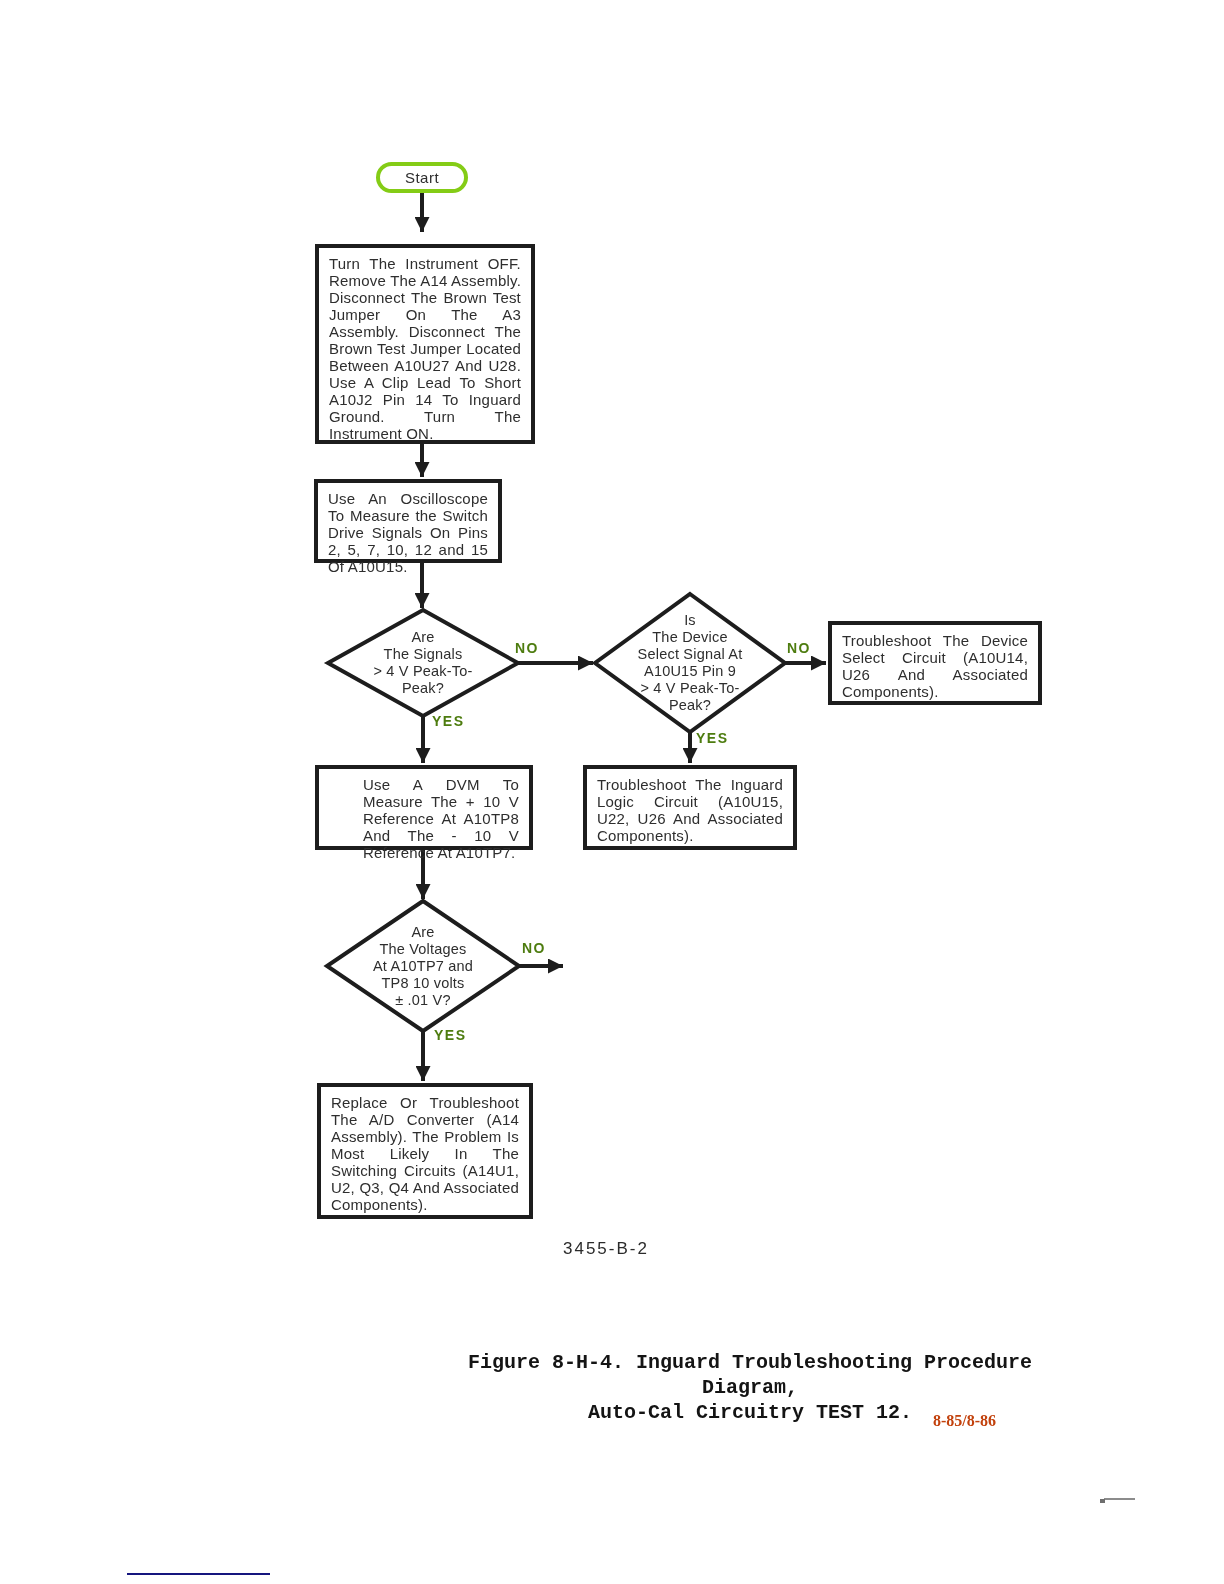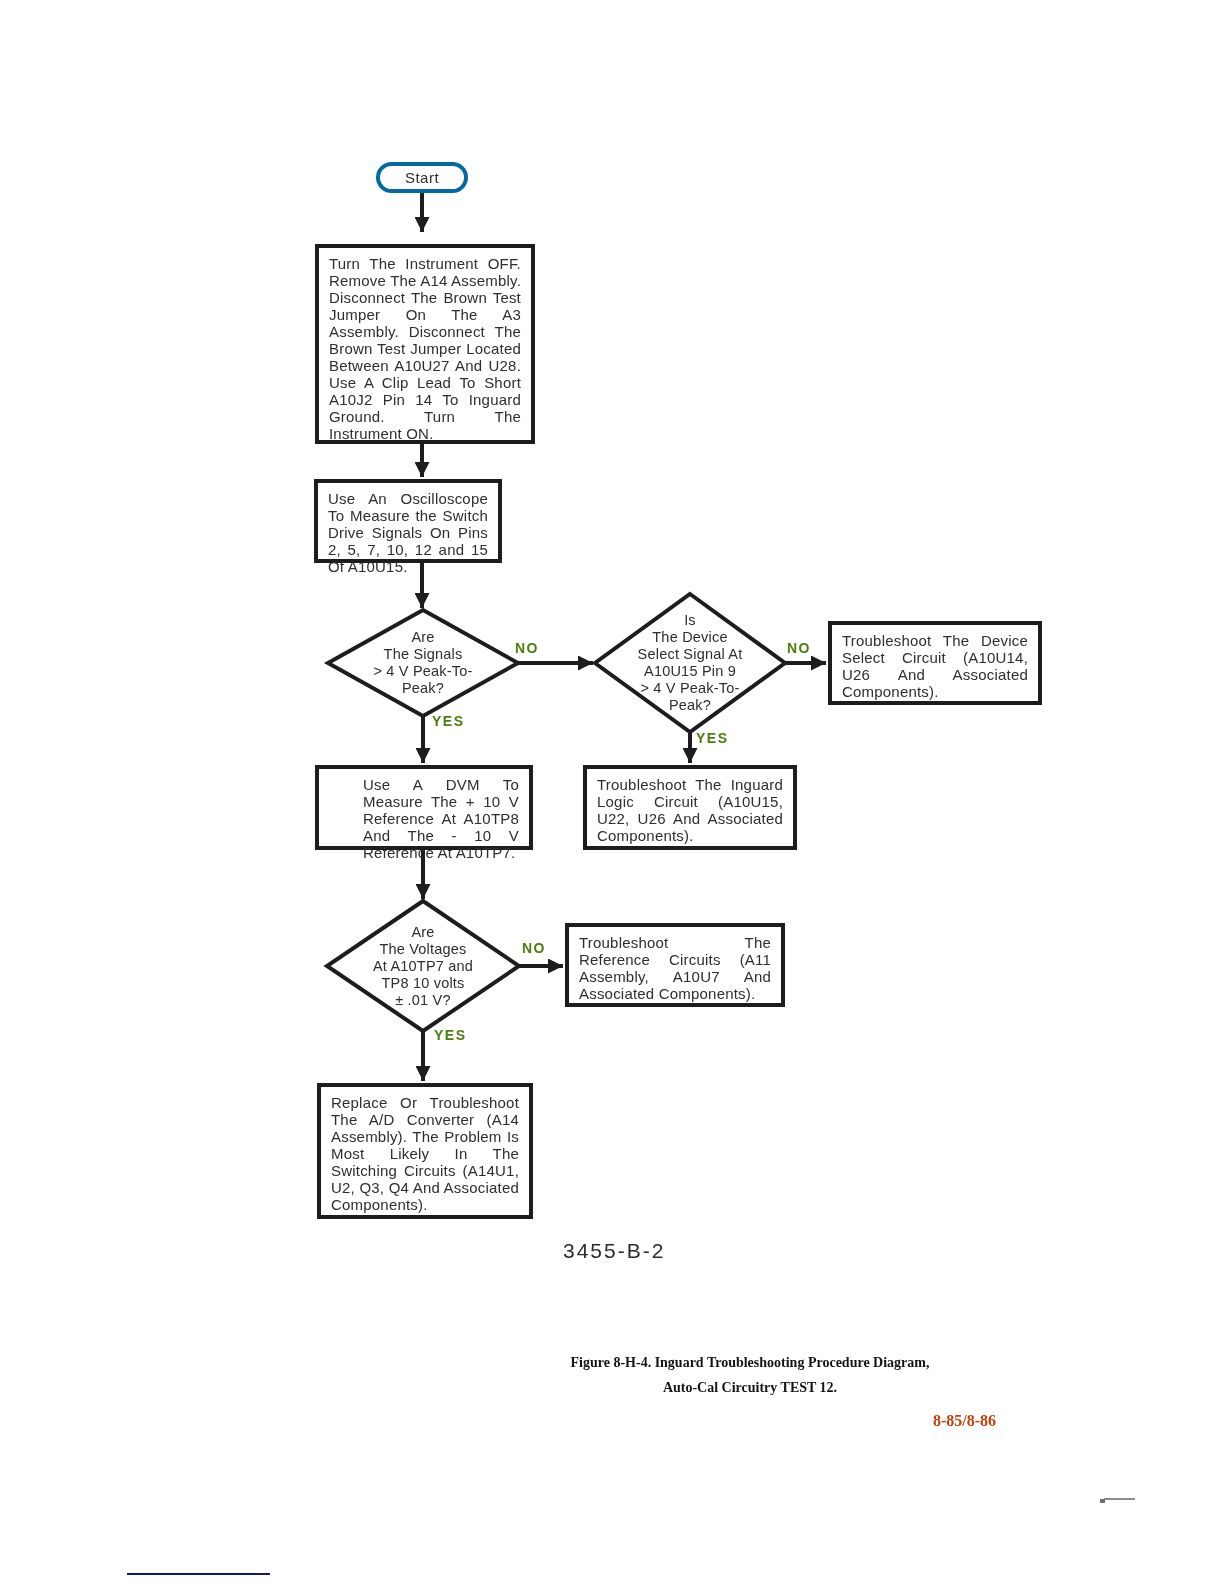--- a/index.html
+++ b/index.html
@@ -27,21 +27,21 @@
     line-height: 17px;
     padding: 7px 10px;
     text-align: justify;
     text-justify: inter-word;
     z-index: 2;
     letter-spacing: 0.2px;
   }
   .start-oval {
     position: absolute;
     box-sizing: border-box;
-    border: 4px solid #0369a1;
+    border: 4px solid #84cc16;
     border-radius: 17px;
     background: #ffffff;
     color: #2e2e2e;
     font-size: 15px;
     display: flex;
     align-items: center;
     justify-content: center;
     z-index: 2;
     letter-spacing: 0.5px;
   }
@@ -63,32 +63,32 @@
     color: #4d7c0f;
     font-size: 14px;
     font-weight: bold;
     letter-spacing: 1.5px;
     z-index: 3;
   }
   .figure-code {
     position: absolute;
     left: 563px; top: 1239px;
     color: #2b2b2b;
-    font-size: 21px;
+    font-size: 17px;
     letter-spacing: 2px;
     z-index: 2;
   }
   .caption {
     position: absolute;
     left: 460px; top: 1350px;
     width: 580px;
     text-align: center;
-    font-family: Liberation Serif, serif;
+    font-family: Liberation Mono, monospace;
     font-weight: 600;
-    font-size: 14px;
+    font-size: 20px;
     line-height: 25px;
     color: #141414;
     z-index: 2;
   }
   .page-number {
     position: absolute;
     left: 933px; top: 1412px;
     font-family: "Liberation Serif", serif;
     font-weight: 600;
     font-size: 16px;
@@ -167,21 +167,20 @@
   <div class="node-box" style="left:315px; top:234px; width:220px; height:200px;margin-top:10px;">Turn The Instrument OFF. Remove The A14 Assembly. Disconnect The Brown Test Jumper On The A3 Assembly. Disconnect The Brown Test Jumper Located Between A10U27 And U28. Use A Clip Lead To Short A10J2 Pin 14 To Inguard Ground. Turn The Instrument ON.</div>
 
   <div class="node-box" style="left:314px; top:479px; width:188px; height:84px;">Use An Oscilloscope To Measure the Switch Drive Signals On Pins 2, 5, 7, 10, 12 and 15 Of A10U15.</div>
 
   <div class="node-box" style="left:828px; top:621px; width:214px; height:84px;">Troubleshoot The Device Select Circuit (A10U14, U26 And Associated Components).</div>
 
   <div class="node-box" style="left:583px; top:765px; width:214px; height:85px;">Troubleshoot The Inguard Logic Circuit (A10U15, U22, U26 And Associated Components).</div>
 
   <div class="node-box" style="left:315px; top:765px; width:218px; height:85px;padding-left:44px;">Use A DVM To Measure The + 10 V Reference At A10TP8 And The - 10 V Reference At A10TP7.</div>
 
-  <div class="node-box" style="left:565px; top:923px; width:220px; height:84px;">Troubleshoot The Reference Circuits (A11 Assembly, A10U7 And Associated Components).</div>
 
   <div class="node-box" style="left:317px; top:1083px; width:216px; height:136px;">Replace Or Troubleshoot The A/D Converter (A14 Assembly). The Problem Is Most Likely In The Switching Circuits (A14U1, U2, Q3, Q4 And Associated Components).</div>
 
   <div class="diamond-text" style="left:333px; top:617px; width:180px; height:92px;">Are
 The Signals
 &gt; 4 V Peak-To-
 Peak?</div>
 
   <div class="diamond-text" style="left:600px; top:600px; width:180px; height:126px;">Is
 The Device

